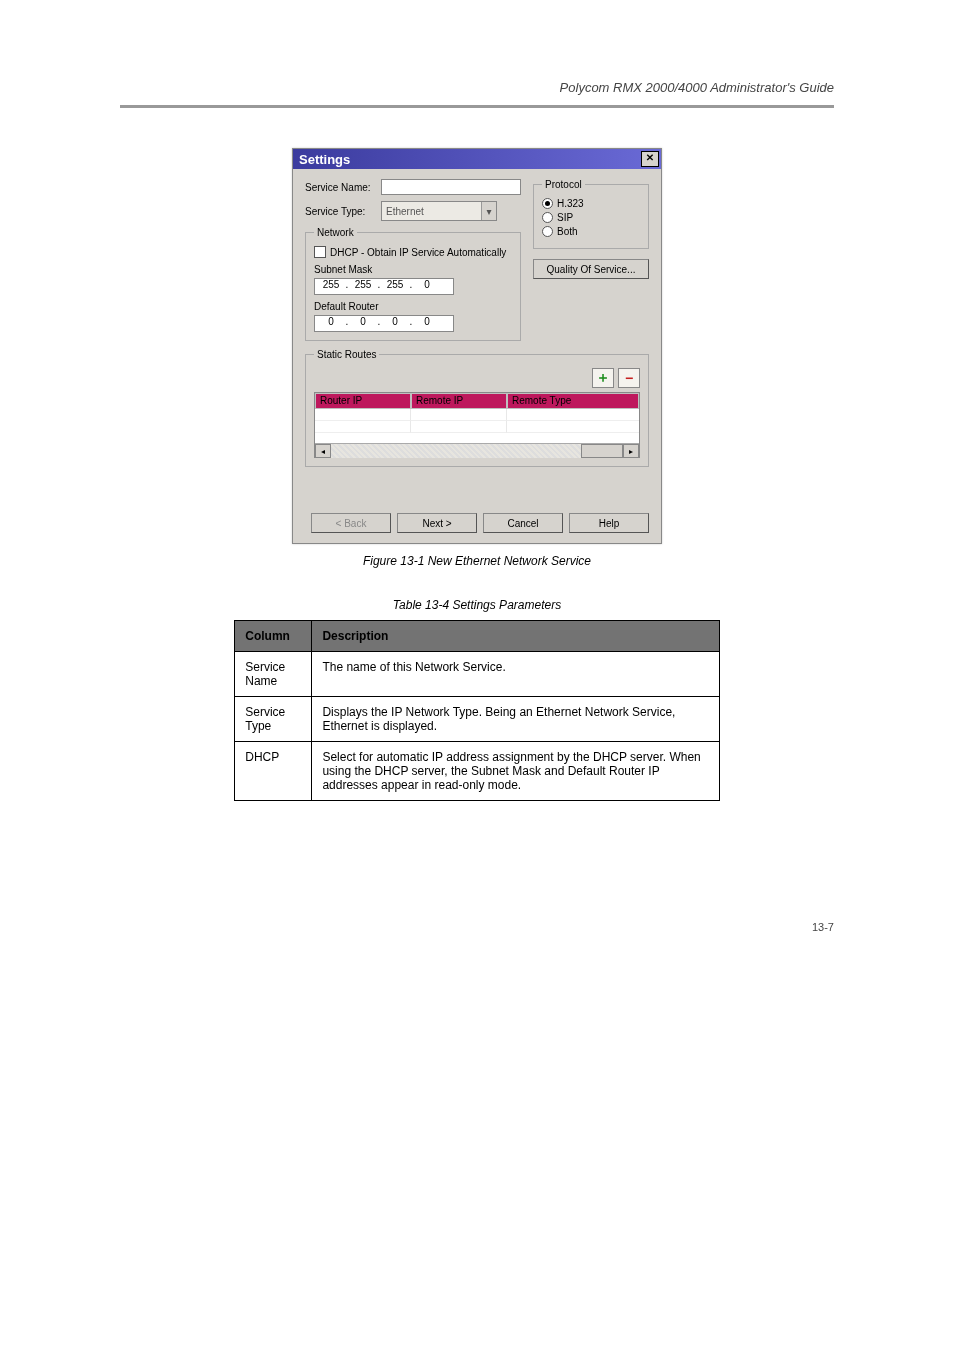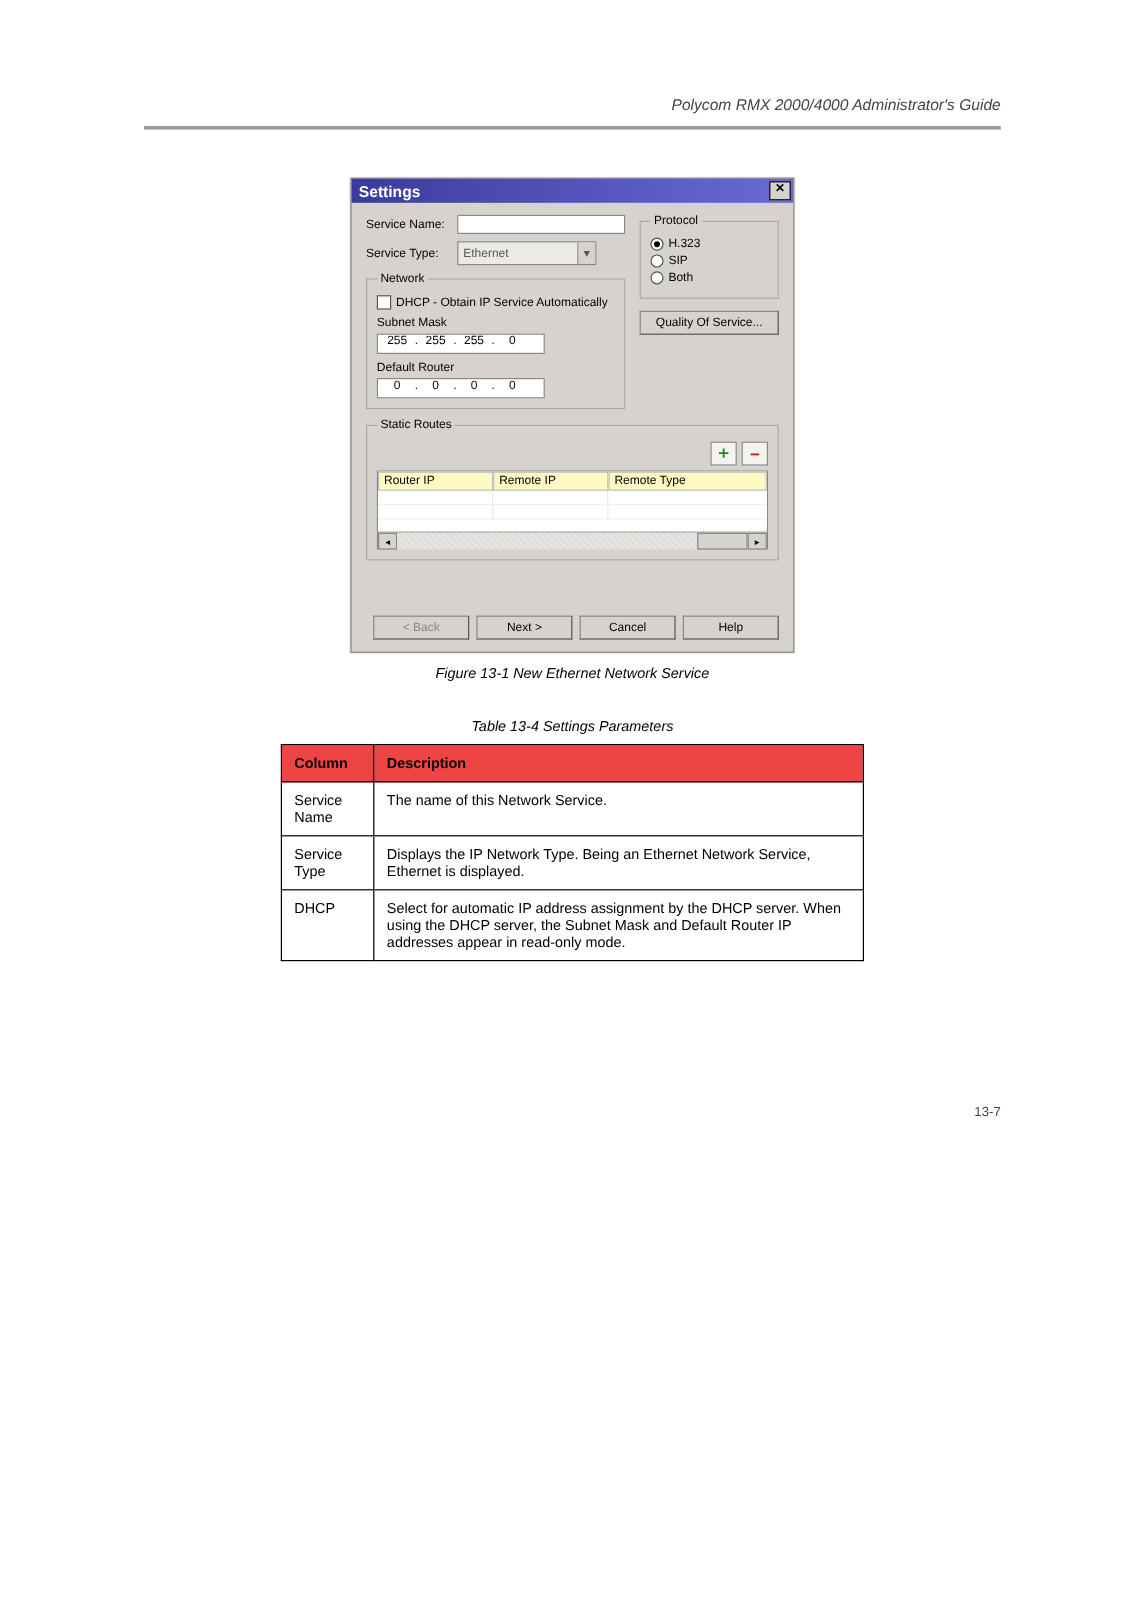--- a/index.html
+++ b/index.html
@@ -60,21 +60,21 @@
     font-size: 12px;
     font-family: Arial, Helvetica, sans-serif;
   }
   table.doc-table th, table.doc-table td {
     border: 1px solid #000;
     padding: 8px 10px;
     text-align: left;
     vertical-align: top;
   }
   table.doc-table th {
-    background: #ef4444;
+    background: #737373;
     font-weight: bold;
   }
   .footer {
     display: flex;
     justify-content: space-between;
     font-size: 11px;
     color: #444;
     margin-top: 120px;
     font-family: Arial, Helvetica, sans-serif;
   }
@@ -279,21 +279,21 @@
     background: #fff;
     position: relative;
     box-sizing: border-box;
   }
   .routes-headers {
     display: flex;
     height: 16px;
   }
   .rh {
     border: 1px solid #bfbfbf;
-    background: #fef9c3;
+    background: #be185d;
     font-size: 10px;
     padding: 1px 4px;
     box-sizing: border-box;
     flex: 0 0 auto;
   }
   .rh:nth-child(1){ width: 96px; }
   .rh:nth-child(2){ width: 96px; }
   .rh:nth-child(3){ flex: 1; }
 
   .routes-body {

